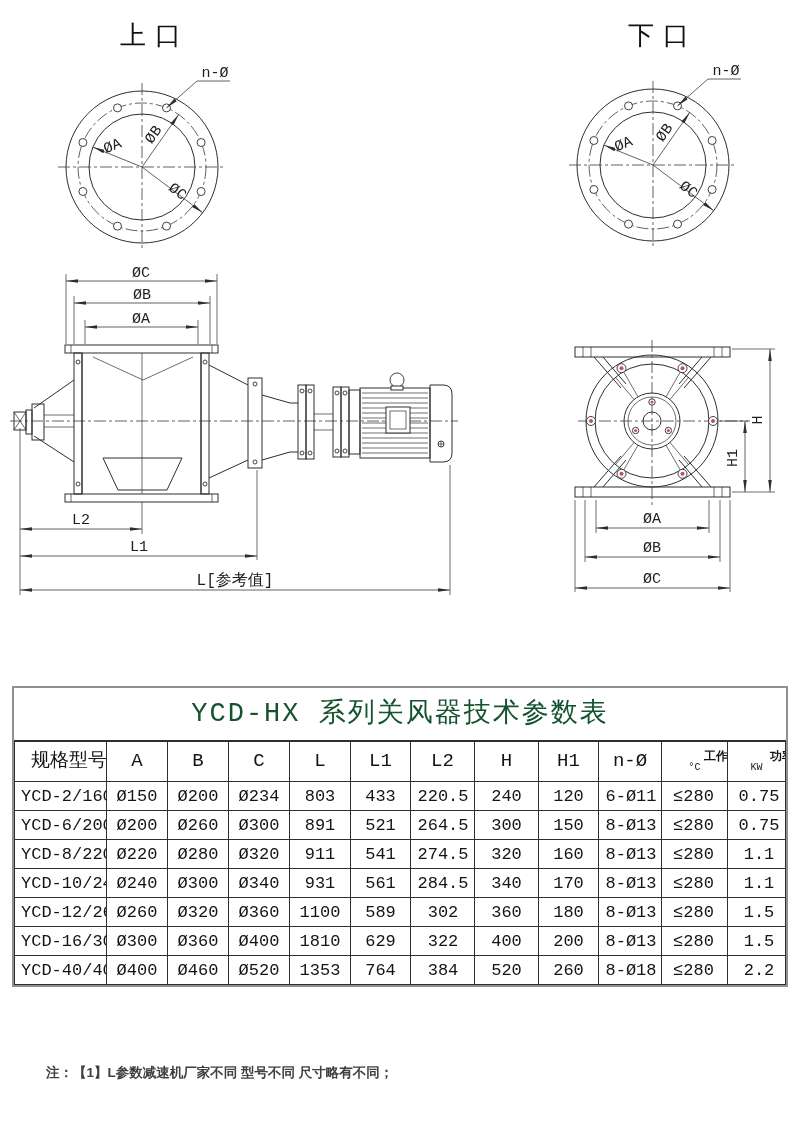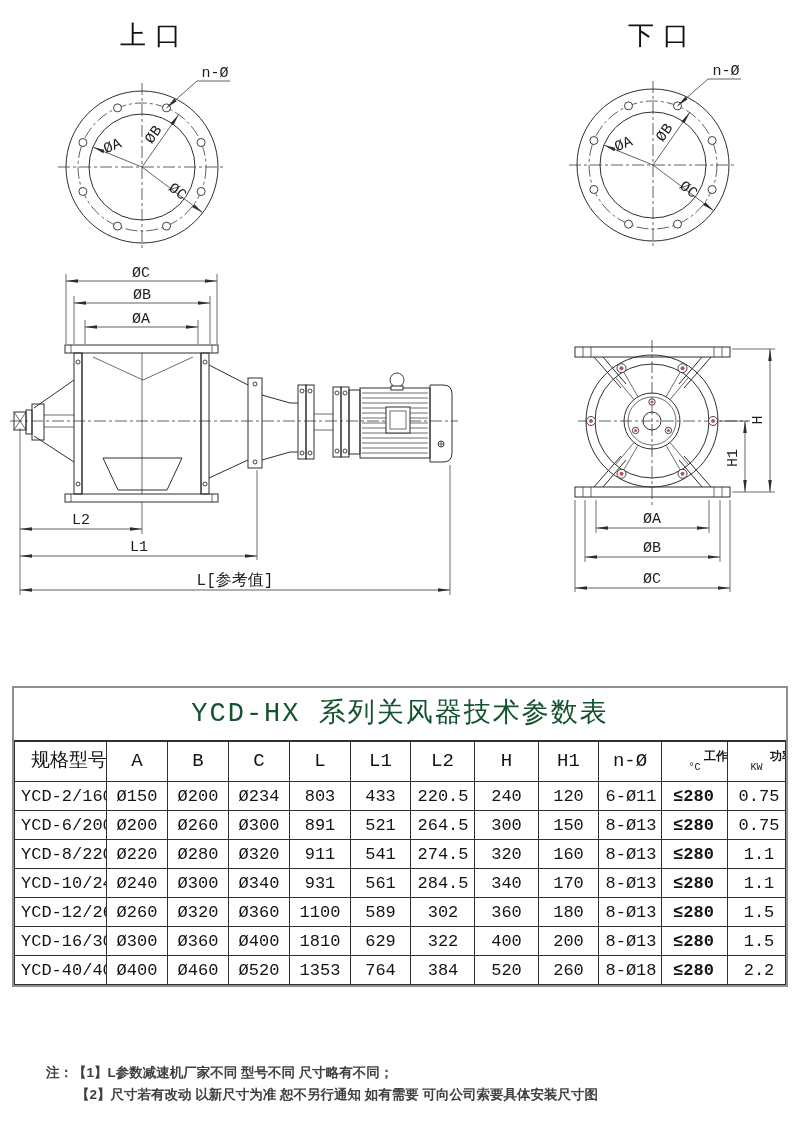--- a/index.html
+++ b/index.html
@@ -26,21 +26,21 @@
   table.spec th{height:40px;font-weight:normal;font-family:"Liberation Mono",monospace;font-size:19px;text-align:center;vertical-align:middle;}
   table.spec td{height:29px;font-family:"Liberation Mono",monospace;font-size:17px;text-align:center;vertical-align:middle;}
   th.c0{width:92px;font-family:"Liberation Sans",sans-serif;font-size:16px;font-weight:bold;text-align:left;padding-left:16px;}
   th.c1,th.c2,th.c3{width:61px;} th.c4{width:61px;} th.c5{width:60px;} th.c6{width:64px;}
   th.c7{width:64px;} th.c8{width:60px;} th.c9{width:63px;} th.c10{width:66px;} th.c11{width:58px;}
   .h-main{line-height:17px;} .h-main.small{font-size:12px;font-weight:bold;font-family:"Liberation Sans",sans-serif;line-height:13px;margin-left:41px;}
   .h-sub{font-size:10px;line-height:10px;font-family:"Liberation Mono",monospace;}
   td.c0{text-align:left;padding-left:6px;font-size:16px;}
   td.c6{text-align:left;padding-left:2px;}
   td.c9{text-align:left;padding-left:3px;margin-top:28px;}
-  td.c10{text-align:right;padding-right:3px;font-weight:bold;}
+  td.c10{text-align:right;padding-right:3px;}
   td.c11{text-align:left;padding-left:6px;}
   
   .notes{position:absolute;left:46px;top:1062px;color:#404040;font-size:13.5px;font-weight:bold;
          line-height:22px;font-family:"Liberation Sans",sans-serif;}
   .note-2{padding-left:30px;}
 </style>
 </head>
 <body>
 
 <div class="page">
@@ -362,16 +362,15 @@
             <td class="c9">8-Ø18</td>
             <td class="c10">≤280</td>
             <td class="c11">2.2</td>
           </tr>
         </tbody>
     </table>
   </div>
 
   <div class="notes">
     <div class="note-1"><span>注：</span><span>【1】L参数减速机厂家不同 型号不同 尺寸略有不同；</span></div>
-    <div class="note-2">【2】尺寸若有改动 以新尺寸为准 恕不另行通知 如有需要 可向公司索要具体安装尺寸图</div>
   </div>
 
 </div>
 
 </body></html>

